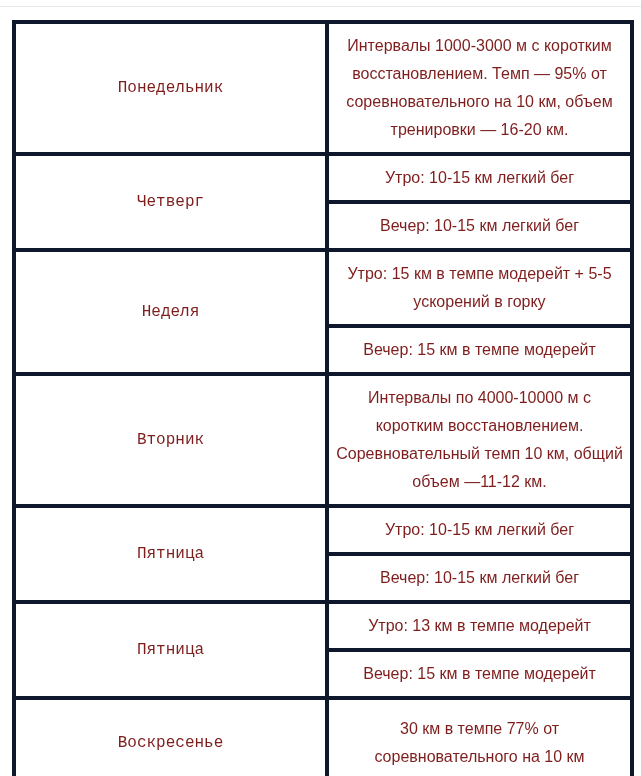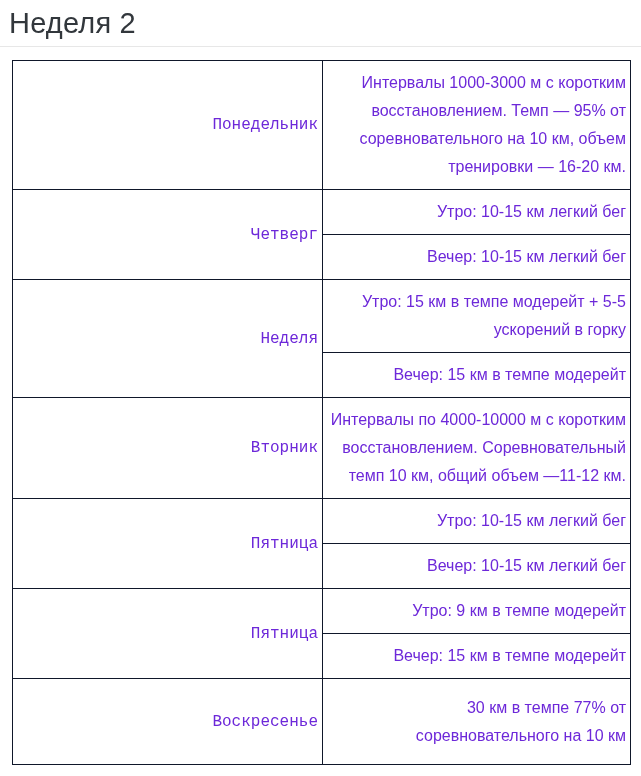--- a/index.html
+++ b/index.html
@@ -30,42 +30,41 @@
     height: 0;
     width: 100%;
   }
   .training-table {
     margin: 13px 11px 6px 12px;
     width: 618px;
     border-collapse: collapse;
     table-layout: fixed;
   }
   .training-table td {
-    border: 1px solid #0f172a;
+    border: 4px solid #0f172a;
     font-size: 16px;
     line-height: 28px;
-    color: #6d28d9;
-    text-align: right;
+    color: #7f1d1d;
+    text-align: center;
     vertical-align: middle;
     padding: 8px 4px;
     word-wrap: break-word;
   }
   .day-cell {
     width: 301px; 
     font-family: Liberation Mono, monospace;
   }
   .training-table tr:last-child td {
     height: 69px;
   }
 </style>
 </head>
 <body>
 
 <div class="page">
-  <h2 class="page-title">Неделя 2</h2>
   <div class="title-divider"></div>
   <table class="training-table">
     <tbody id="table-body">
         <tr>
           <td class="day-cell" rowspan="1">Понедельник</td>
           <td class="session-cell">Интервалы 1000-3000 м с коротким восстановлением. Темп — 95% от соревновательного на 10 км, объем тренировки — 16-20 км.</td>
         </tr>
         <tr>
           <td class="day-cell" rowspan="2">Четверг</td>
           <td class="session-cell">Утро: 10-15 км легкий бег</td>
@@ -86,21 +85,21 @@
         </tr>
         <tr>
           <td class="day-cell" rowspan="2">Пятница</td>
           <td class="session-cell">Утро: 10-15 км легкий бег</td>
         </tr>
         <tr>
           <td class="session-cell">Вечер: 10-15 км легкий бег</td>
         </tr>
         <tr>
           <td class="day-cell" rowspan="2">Пятница</td>
-          <td class="session-cell">Утро: 9 км в темпе модерейт</td>
+          <td class="session-cell">Утро: 13 км в темпе модерейт</td>
         </tr>
         <tr>
           <td class="session-cell">Вечер: 15 км в темпе модерейт</td>
         </tr>
         <tr>
           <td class="day-cell" rowspan="1">Воскресенье</td>
           <td class="session-cell">30 км в темпе 77% от соревновательного на 10 км</td>
         </tr>
       </tbody>
   </table>

